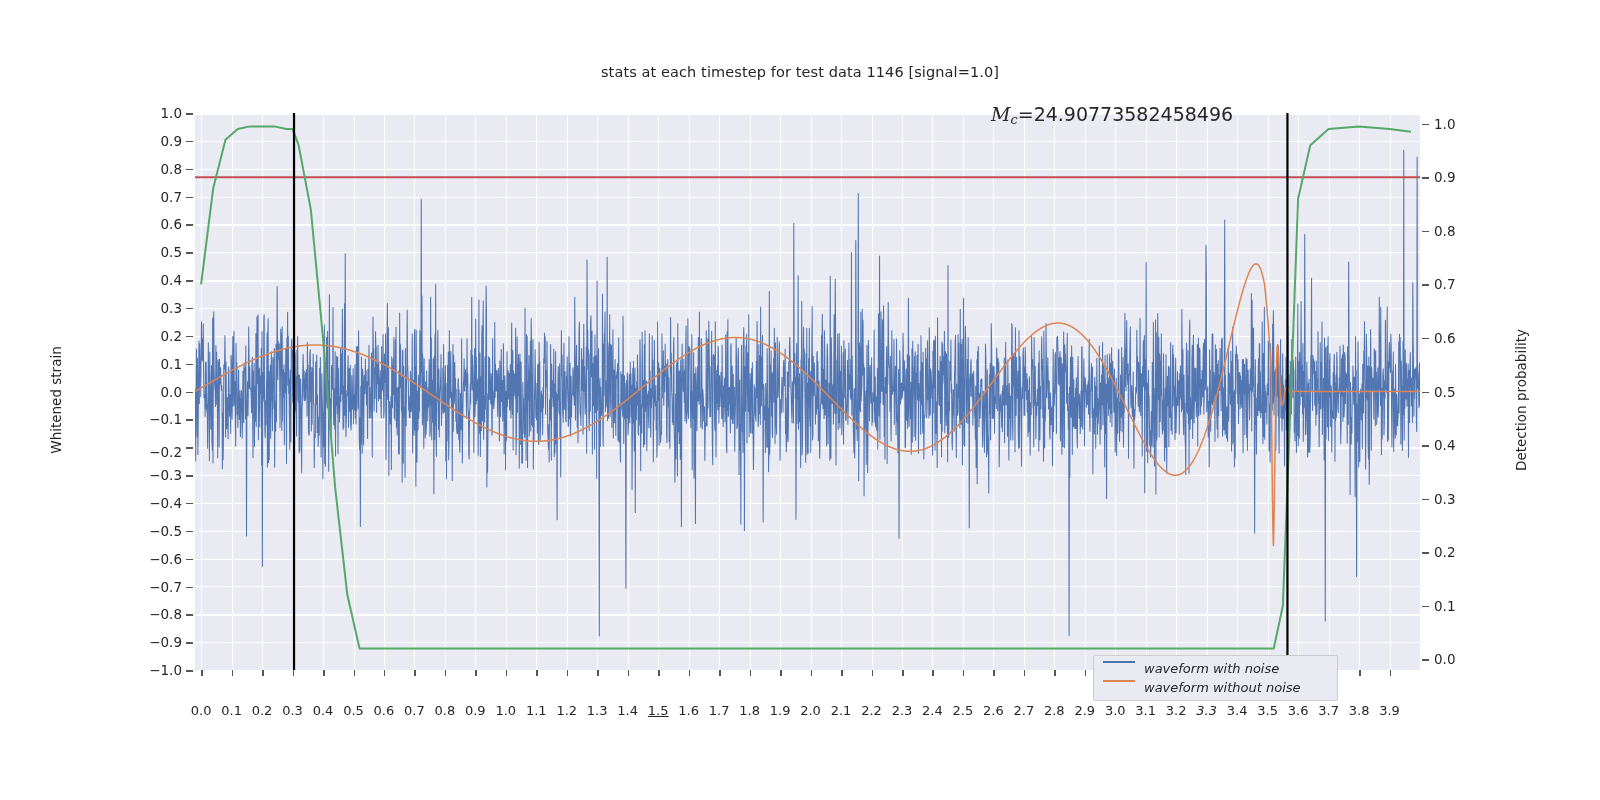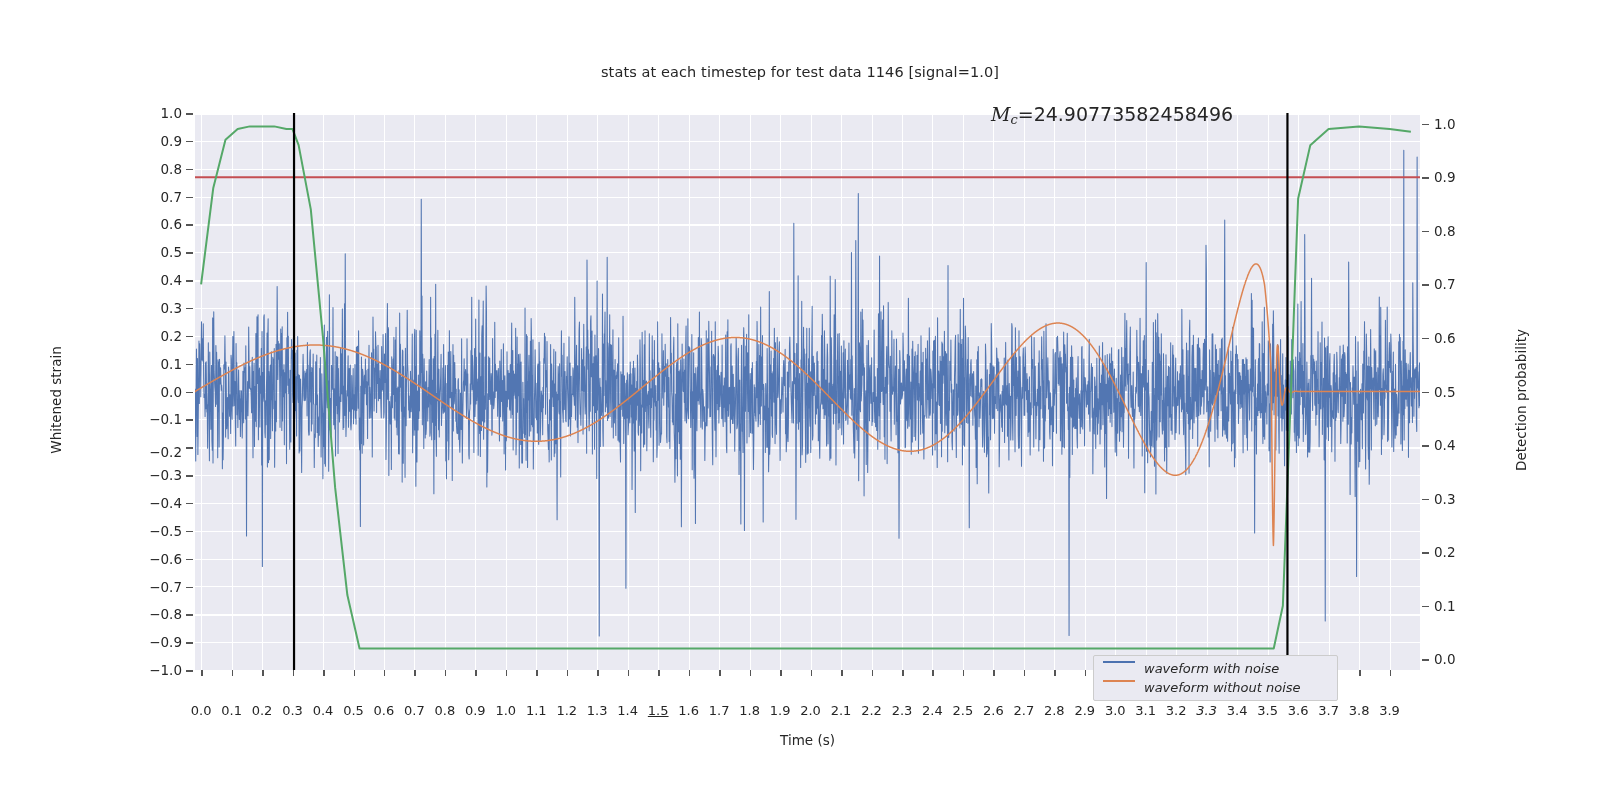--- a/index.html
+++ b/index.html
@@ -293,21 +293,20 @@
       <div class="tick" style="left: 1328.6px; top: 670px; width: 1.6px; height: 6px;"></div>
       <div class="lbl lbl-x" style="left: 1328.6px;">3.7</div>
       <div class="tick" style="left: 1359.1px; top: 670px; width: 1.6px; height: 6px;"></div>
       <div class="lbl lbl-x" style="left: 1359.1px;">3.8</div>
       <div class="tick" style="left: 1389.5px; top: 670px; width: 1.6px; height: 6px;"></div>
       <div class="lbl lbl-x" style="left: 1389.5px;">3.9</div>
     </div>
 
   <div class="ylabel-left">Whitened strain</div>
   <div class="ylabel-right">Detection probability</div>
-  <div class="xlabel">Time (s)</div>
 
 
   <div class="annot" id="annot-mc" style="left:991px;"><i>M</i><sub>c</sub><span>=</span><span>24.90773582458496</span></div>
 
 
   <div class="legend">
     <div class="legend-row">
       <span class="legend-swatch" id="sw0" style="background: rgb(76, 114, 176);"></span>
       <span class="legend-text">waveform with noise</span>
     </div>

